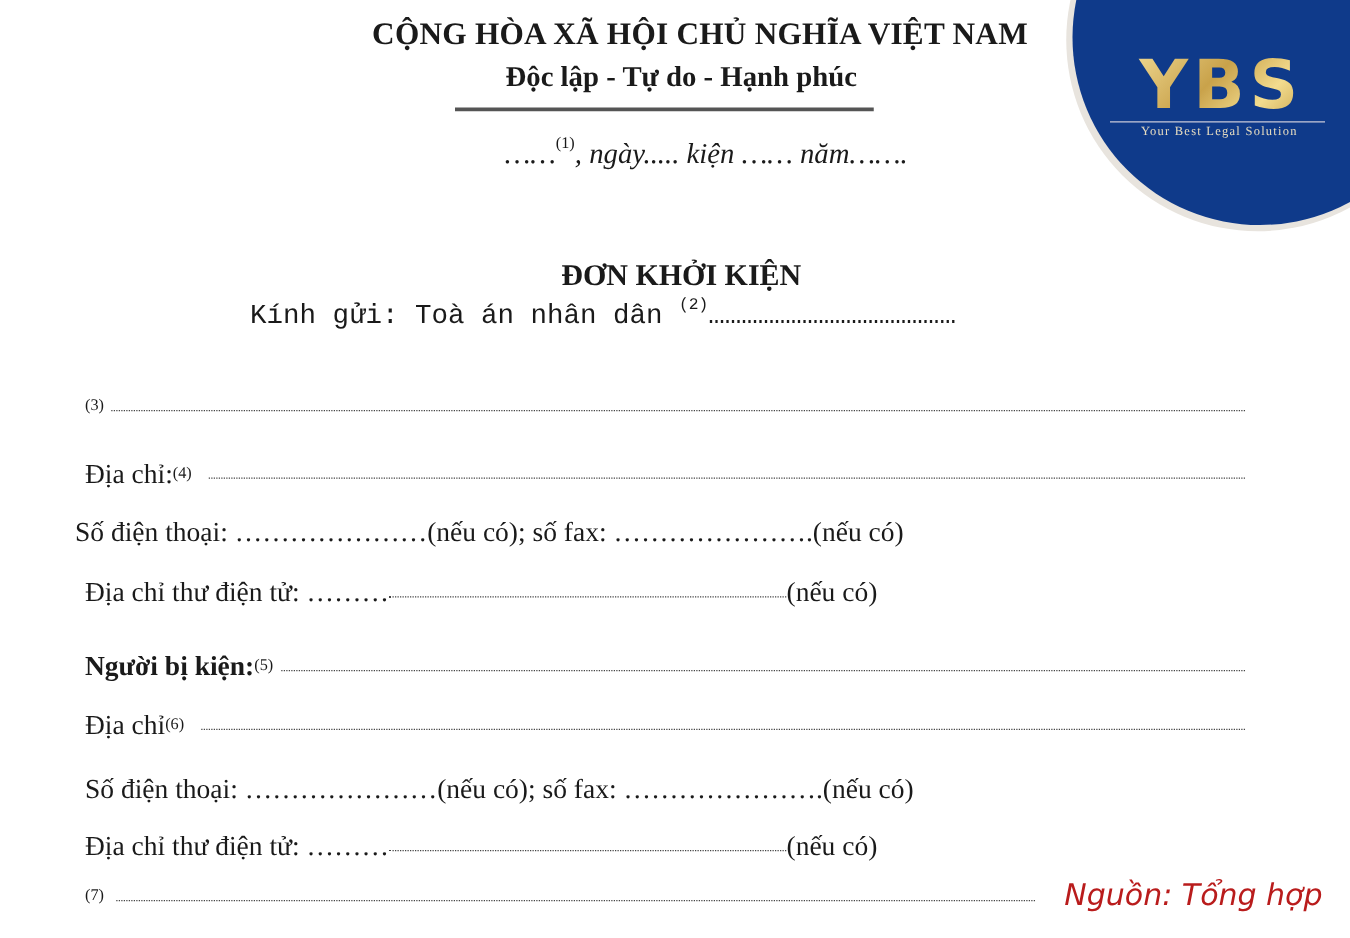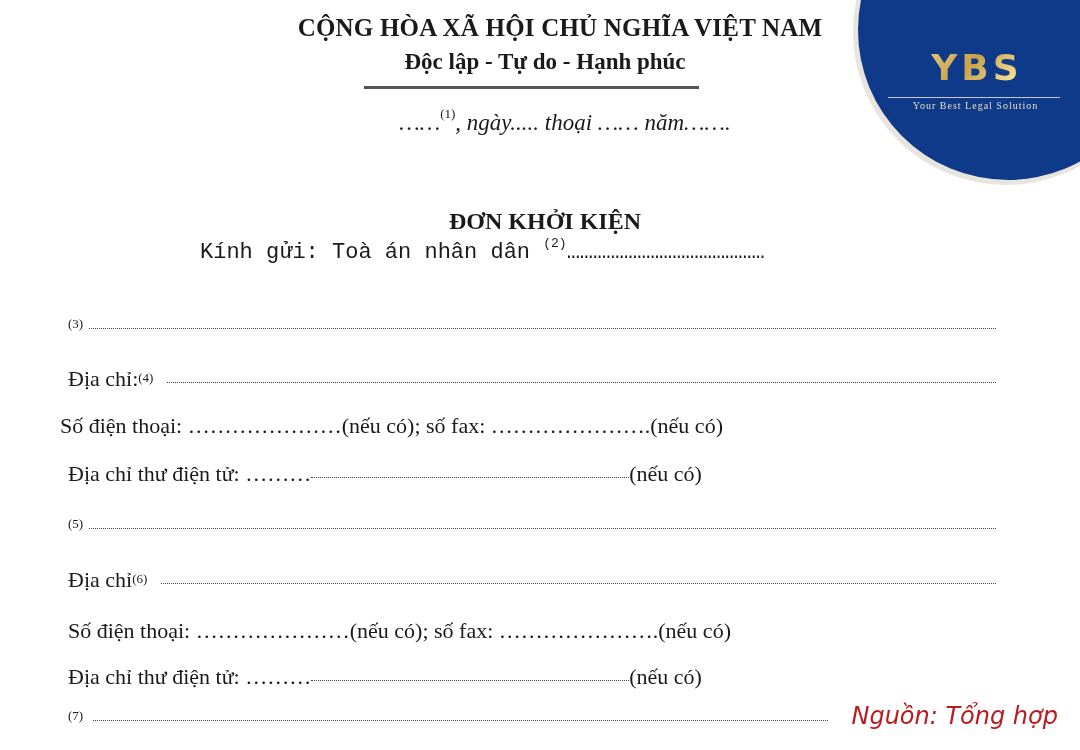--- a/index.html
+++ b/index.html
@@ -18,21 +18,21 @@
   .kinhgui { left: 200px; top: 240px; font-size: 22px; font-family: Liberation Mono, monospace; }
   .row { font-size: 22px; display: flex; align-items: baseline; }
   .row .lbl.bold { font-weight: bold; }
   .dots { flex: 1; border-bottom: 1.6px dotted #444; margin-left: 6px; height: 0; transform: translateY(-3px); }
   .logo {
     position: absolute; left: 858px; top: -120px; width: 300px; height: 300px; border-radius: 50%;
     background: #0f3a8a; box-shadow: -2px 2px 0 3px #e8e4de;
   }
   .logo-text {
     position: absolute; left: 892px; top: 40px; width: 170px; text-align: center;
-    font-family: "DejaVu Sans", sans-serif; font-weight: bold; font-size: 36px; letter-spacing: 4px;
+    font-family: "DejaVu Sans", sans-serif; font-weight: bold; font-size: 54px; letter-spacing: 4px;
     color: #e0c068; line-height: 56px;
     background: linear-gradient(135deg, #f6e3a0 0%, #c9a24a 45%, #f3dc8e 70%, #b88f36 100%);
     -webkit-background-clip: text; background-clip: text; -webkit-text-fill-color: transparent;
   }
   .logo-line { position: absolute; left: 888px; top: 97px; width: 172px; height: 1px; background: #c9c9d9; }
   .logo-tag {
     position: absolute; left: 888px; top: 100px; width: 175px; text-align: center;
     font-family: Liberation Serif, serif; font-size: 10px; letter-spacing: 1px; color: #e6dcc0;
   }
   .source {
@@ -44,21 +44,21 @@
 <body>
 
 <div class="logo"></div>
 <div class="logo-text">YBS</div>
 <div class="logo-line"></div>
 <div class="logo-tag">Your Best Legal Solution</div>
 
 <div class="abs hdr1">CỘNG HÒA XÃ HỘI CHỦ NGHĨA VIỆT NAM</div>
 <div class="abs hdr2">Độc lập - Tự do - Hạnh phúc</div>
 <div class="abs rule"></div>
-<div class="abs dateline"><span>……</span><sup>(1)</sup><span>, ngày..... thoại …… năm…….</span></div>
+<div class="abs dateline"><span>……</span><sup>(1)</sup><span>, ngày..... kiện …… năm…….</span></div>
 
 <div class="abs title">ĐƠN KHỞI KIỆN</div>
 <div class="abs kinhgui"><span>Kính gửi: Toà án nhân dân </span><sup>(2)</sup><span>………………………………………</span></div>
 
 <div class="abs row" style="left:68px; top:320px; width:928px;">
     <sup>(3)</sup>
   <span class="dots"></span>
 </div>
 <div class="abs row" style="left:68px; top:366px; width:928px;">
   <span class="lbl">Địa chỉ: </span>
@@ -68,20 +68,21 @@
 <div class="abs row" style="left:60px; top:413px;">
   <span>Số điện thoại: …………………(nếu có); số fax: ………………….(nếu có)</span>
 </div>
 <div class="abs row" style="left:68px; top:461px;">
   <span>Địa chỉ thư điện tử: ………</span>
   <span class="dots" style="width:318px; flex:none; margin-left:0;"></span>
   <span> (nếu có)</span>
 </div>
 
 <div class="abs row" style="left:68px; top:520px; width:928px;">
+  <span class="lbl bold">Người bị kiện: </span>
     <sup>(5)</sup>
   <span class="dots"></span>
 </div>
 <div class="abs row" style="left:68px; top:567px; width:928px;justify-content:center;">
   <span class="lbl">Địa chỉ </span>
     <sup>(6)</sup>
   <span class="dots" style="margin-left:14px;"></span>
 </div>
 <div class="abs row" style="left:68px; top:618px;">
   <span>Số điện thoại: …………………(nếu có); số fax: ………………….(nếu có)</span>

